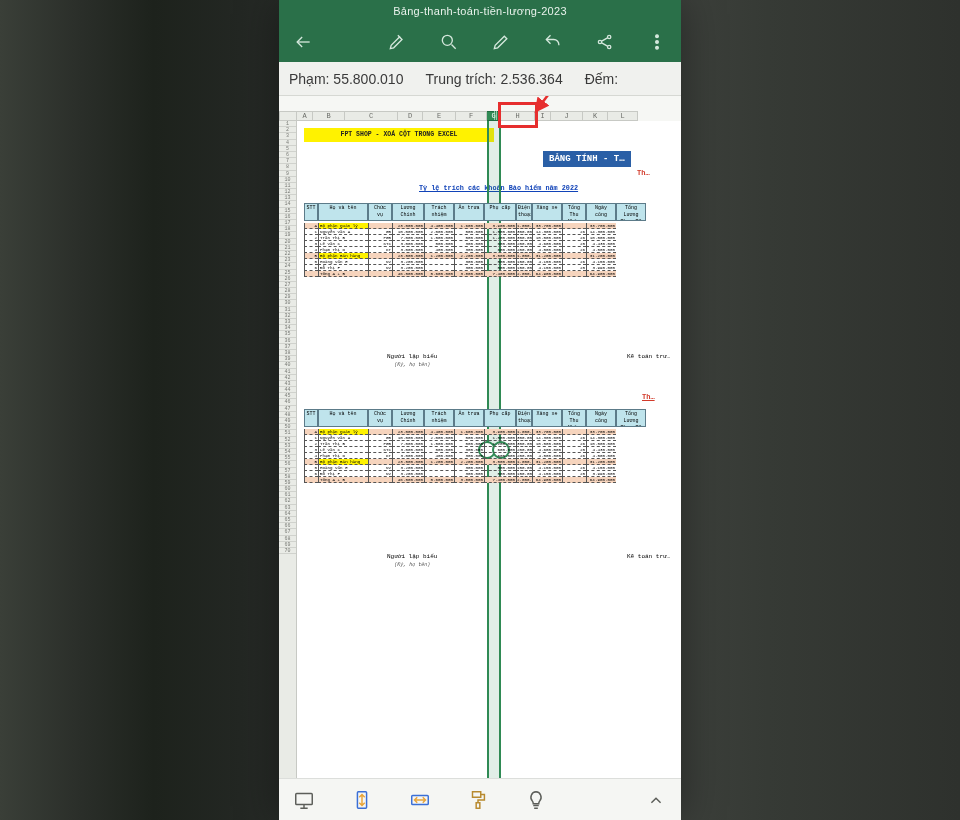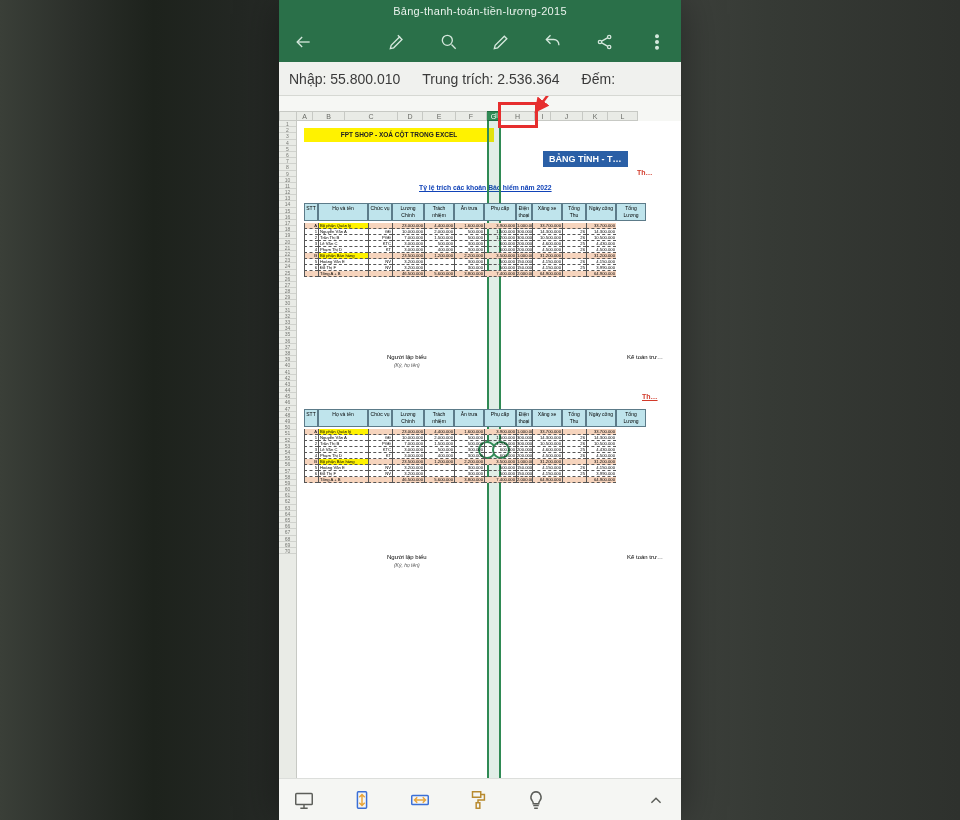--- a/index.html
+++ b/index.html
@@ -10,21 +10,21 @@
   .titlebar { height:22px; background:#2a7049; color:#e9f2ec; font-size:11px; line-height:22px; text-align:center; letter-spacing:.3px; }
   
   .toolbar { height:40px; background:#2a7049; display:flex; align-items:center; padding:0 12px; gap:28px; color:#cfe3d6; }
   .toolbar .spacer { flex:1; }
   .toolbar .tbtn { width:24px; height:24px; display:flex; align-items:center; justify-content:center; cursor:pointer; }
   .toolbar svg { width:20px; height:20px; stroke:#d4e7dc; fill:none; stroke-width:1.6; }
   
   .stats { height:34px; background:#f0f1ee; display:flex; align-items:center; padding:0 10px; gap:22px; font-size:14px; color:#3a3a3a; white-space:nowrap; overflow:hidden; border-bottom:1px solid #d6d8d3; }
   .stats .pair b { font-weight:500; }
   
-  .sheet { flex:1; background:#f6f7f4; position:relative; overflow:hidden; }
+  .sheet { flex:1; background:#f6f7f4; position:relative; overflow:hidden;font-family:Liberation Mono, monospace; }
   
   .colhdrs { position:absolute; left:0; right:0; top:15px; height:10px; display:flex; }
   .corner { width:18px; height:10px; background:#e9ebe6; border:1px solid #c7c9c4; }
   .ch { height:10px; background:#e9ebe6; border:1px solid #c7c9c4; border-left:none; font-size:7px; color:#6a6c67; text-align:center; line-height:9px; }
   .ch.sel { background:#2f8a54; color:#fff; border-color:#1f6c3f; position:relative; }
   .ch.sel::after { content:"‖"; position:absolute; right:2px; top:-1px; font-size:8px; color:#bfe6cd; }
   
   .rownums { position:absolute; left:0; top:25px; bottom:0; width:18px; background:#e9ebe6; border-right:1px solid #c7c9c4; }
   .rn { height:6.2px; font-size:5px; color:#787a75; text-align:center; line-height:6px; border-bottom:1px solid #d0d2cd; }
   
@@ -56,21 +56,21 @@
   .bottombar .bbtn { width:26px; height:26px; display:flex; align-items:center; justify-content:center; cursor:pointer; }
   .bottombar svg { width:22px; height:22px; stroke:#5c5e59; fill:none; stroke-width:1.6; }
   .bottombar .bbtn.active svg { stroke:#b88a2e; }
   .bottombar .chev { margin-left:auto; }
 </style>
 </head>
 <body>
 
 <div class="phone">
 
-  <div class="titlebar">Bảng-thanh-toán-tiền-lương-2015</div>
+  <div class="titlebar">Bảng-thanh-toán-tiền-lương-2023</div>
 
   <div class="toolbar">
     <div class="tbtn">
       <svg viewBox="0 0 24 24">
           <path d="M20 12H5"></path>
           <path d="M11 6l-6 6 6 6"></path>
         </svg>
     </div>
     <div class="spacer"></div>
     <div class="tbtn">
@@ -107,21 +107,21 @@
     <div class="tbtn">
       <svg viewBox="0 0 24 24">
           <circle cx="12" cy="5" r="1.6" fill="#d4e7dc"></circle>
           <circle cx="12" cy="12" r="1.6" fill="#d4e7dc"></circle>
           <circle cx="12" cy="19" r="1.6" fill="#d4e7dc"></circle>
         </svg>
     </div>
   </div>
 
   <div class="stats">
-    <span class="pair"><b>Nhập:</b> <span>55.800.010</span></span>
+    <span class="pair"><b>Phạm:</b> <span>55.800.010</span></span>
     <span class="pair"><b>Trung trích:</b> <span>2.536.364</span></span>
     <span class="pair"><b>Đếm:</b></span>
   </div>
 
   <div class="sheet">
     <div class="colhdrs" id="colhdrs">
       <div class="corner"></div>
     <div class="ch" style="width: 16px;">A</div>
         <div class="ch" style="width: 32px;">B</div>
         <div class="ch" style="width: 53px;">C</div>

